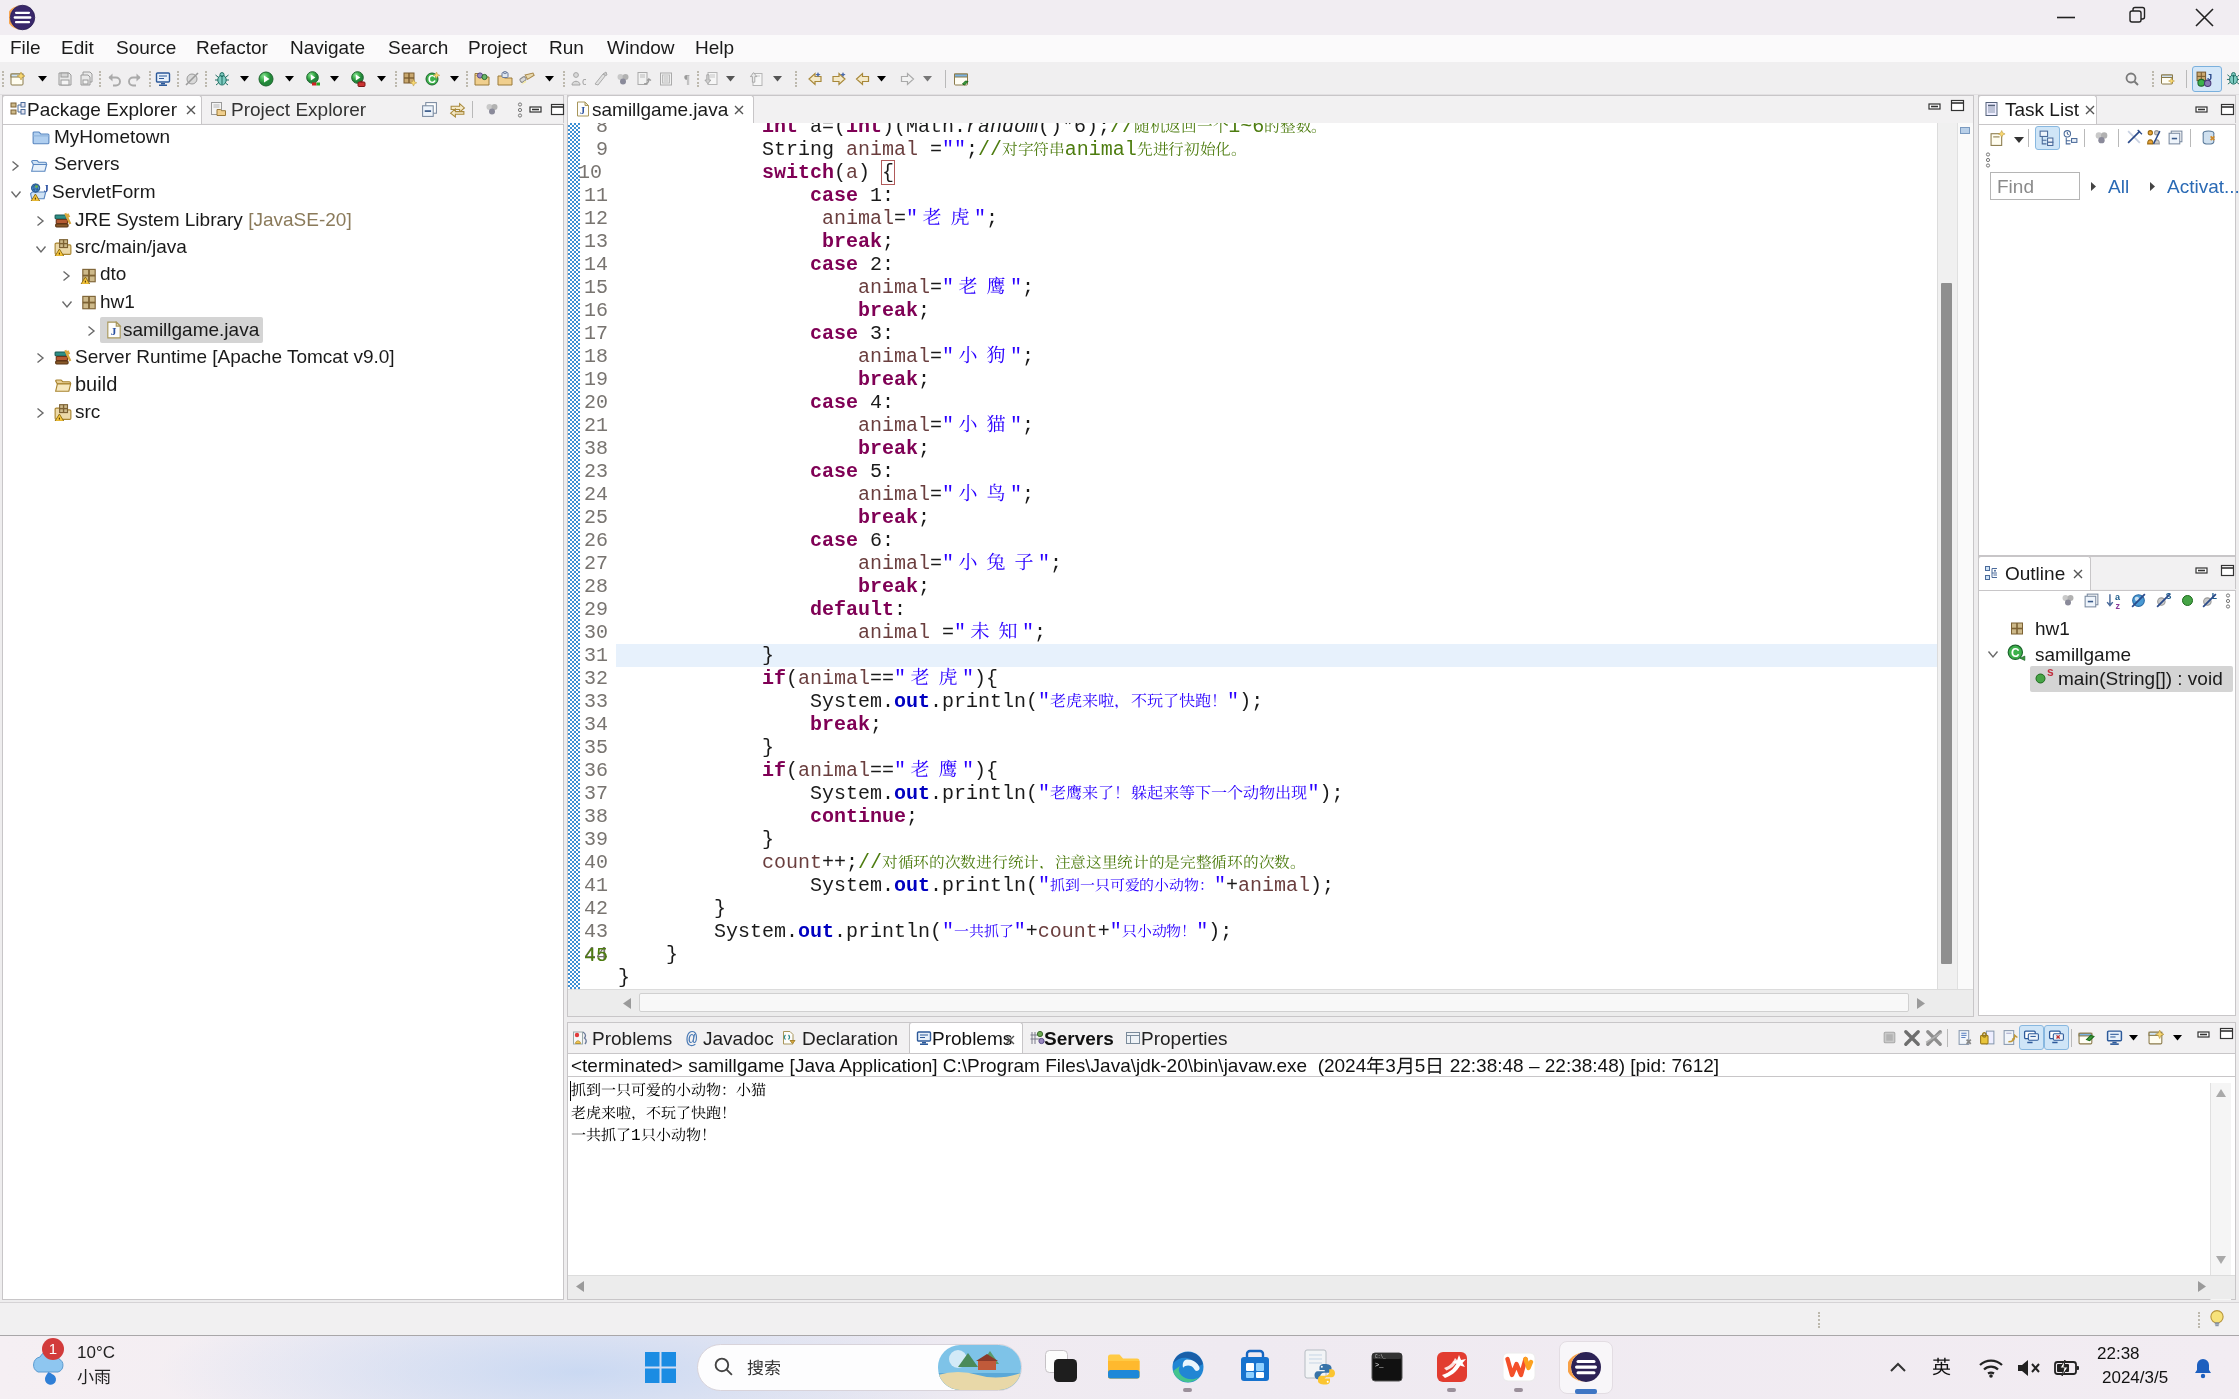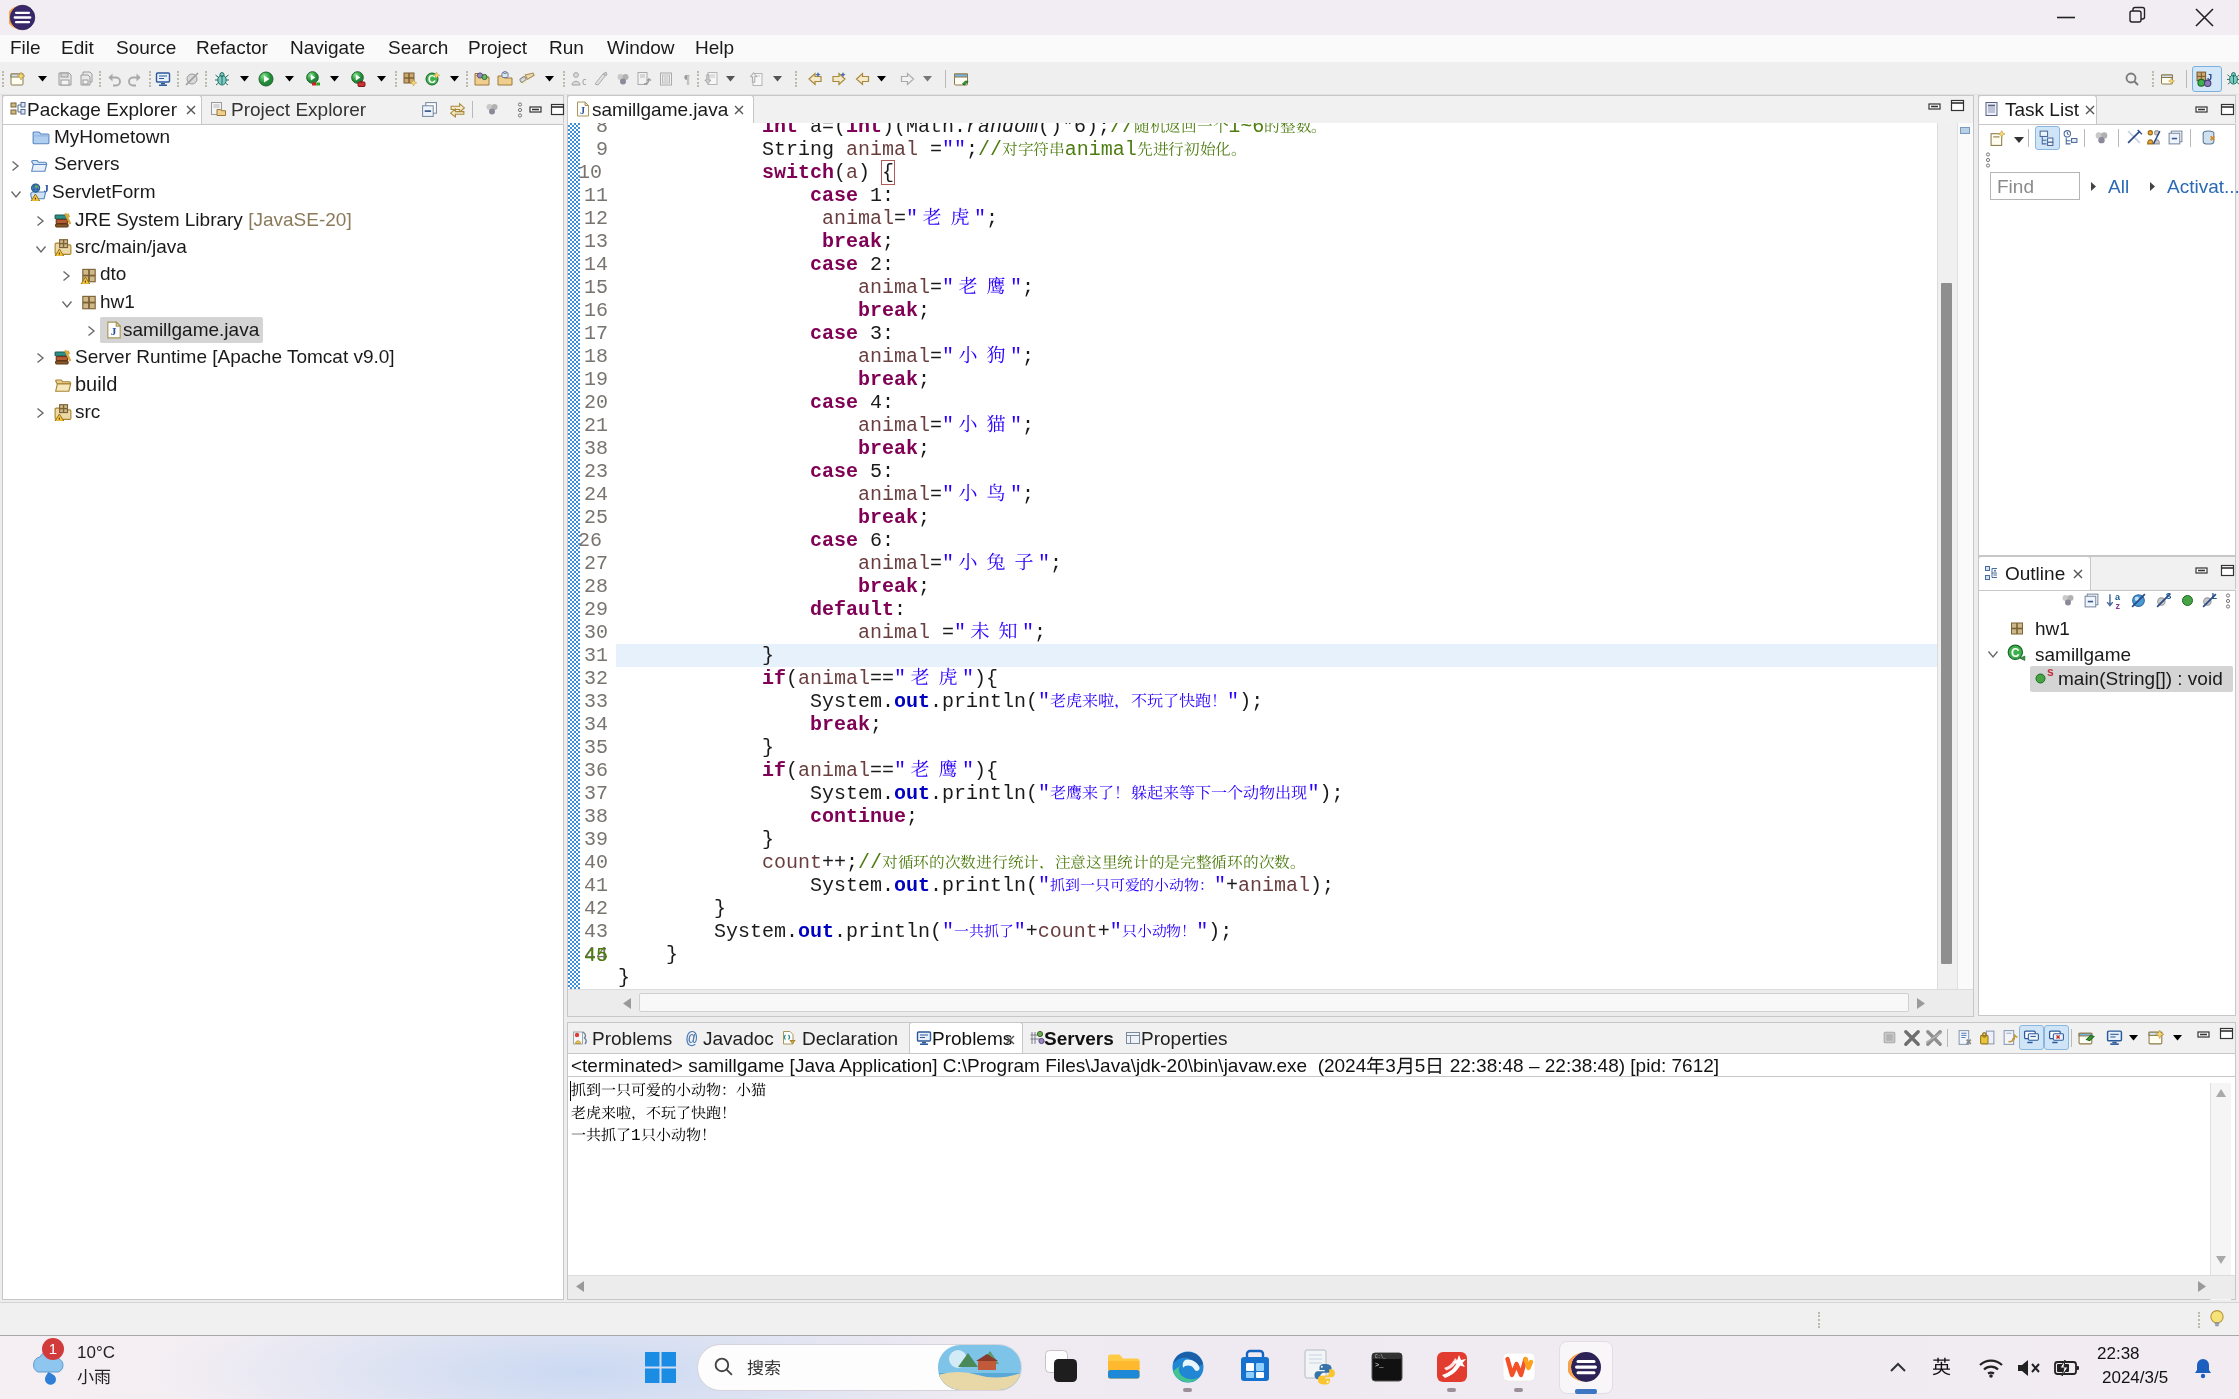--- a/index.html
+++ b/index.html
@@ -779,21 +779,21 @@
       <div class="abs mono" style="left:11px;top:336.5px;width:30px;text-align:right;font-size:20px;line-height:23px;color:#787470">23</div>
       <div class="abs mono" style="left:243px;top:336.5px;font-size:20px;line-height:23px;white-space:pre"><span class="kw">case</span> 5:</div>
       <div class="abs mono" style="left:11px;top:359.5px;width:30px;text-align:right;font-size:20px;line-height:23px;color:#787470">24</div>
       <div class="abs mono" style="left:291px;top:359.5px;font-size:20px;line-height:23px;white-space:pre"><span class="lv">animal</span>=<span class="st">"<svg class="k zs">
             <use href="#s5C0F"></use>
           </svg><svg class="k zs">
             <use href="#s9E1F"></use>
           </svg>"</span>;</div>
       <div class="abs mono" style="left:11px;top:382.5px;width:30px;text-align:right;font-size:20px;line-height:23px;color:#787470">25</div>
       <div class="abs mono" style="left:291px;top:382.5px;font-size:20px;line-height:23px;white-space:pre"><span class="kw">break</span>;</div>
-      <div class="abs mono" style="left:11px;top:405.5px;width:30px;font-size:20px;line-height:23px;color:#787470">26</div>
+      <div class="abs mono" style="left:11px;top:405.5px;width:30px;text-align:right;font-size:20px;line-height:23px;color:#787470">26</div>
       <div class="abs mono" style="left:243px;top:405.5px;font-size:20px;line-height:23px;white-space:pre"><span class="kw">case</span> 6:</div>
       <div class="abs mono" style="left:11px;top:428.5px;width:30px;text-align:right;font-size:20px;line-height:23px;color:#787470">27</div>
       <div class="abs mono" style="left:291px;top:428.5px;font-size:20px;line-height:23px;white-space:pre"><span class="lv">animal</span>=<span class="st">"<svg class="k zs">
             <use href="#s5C0F"></use>
           </svg><svg class="k zs">
             <use href="#s5154"></use>
           </svg><svg class="k zs">
             <use href="#s5B50"></use>
           </svg>"</span>;</div>
       <div class="abs mono" style="left:11px;top:451.5px;width:30px;text-align:right;font-size:20px;line-height:23px;color:#787470">28</div>

